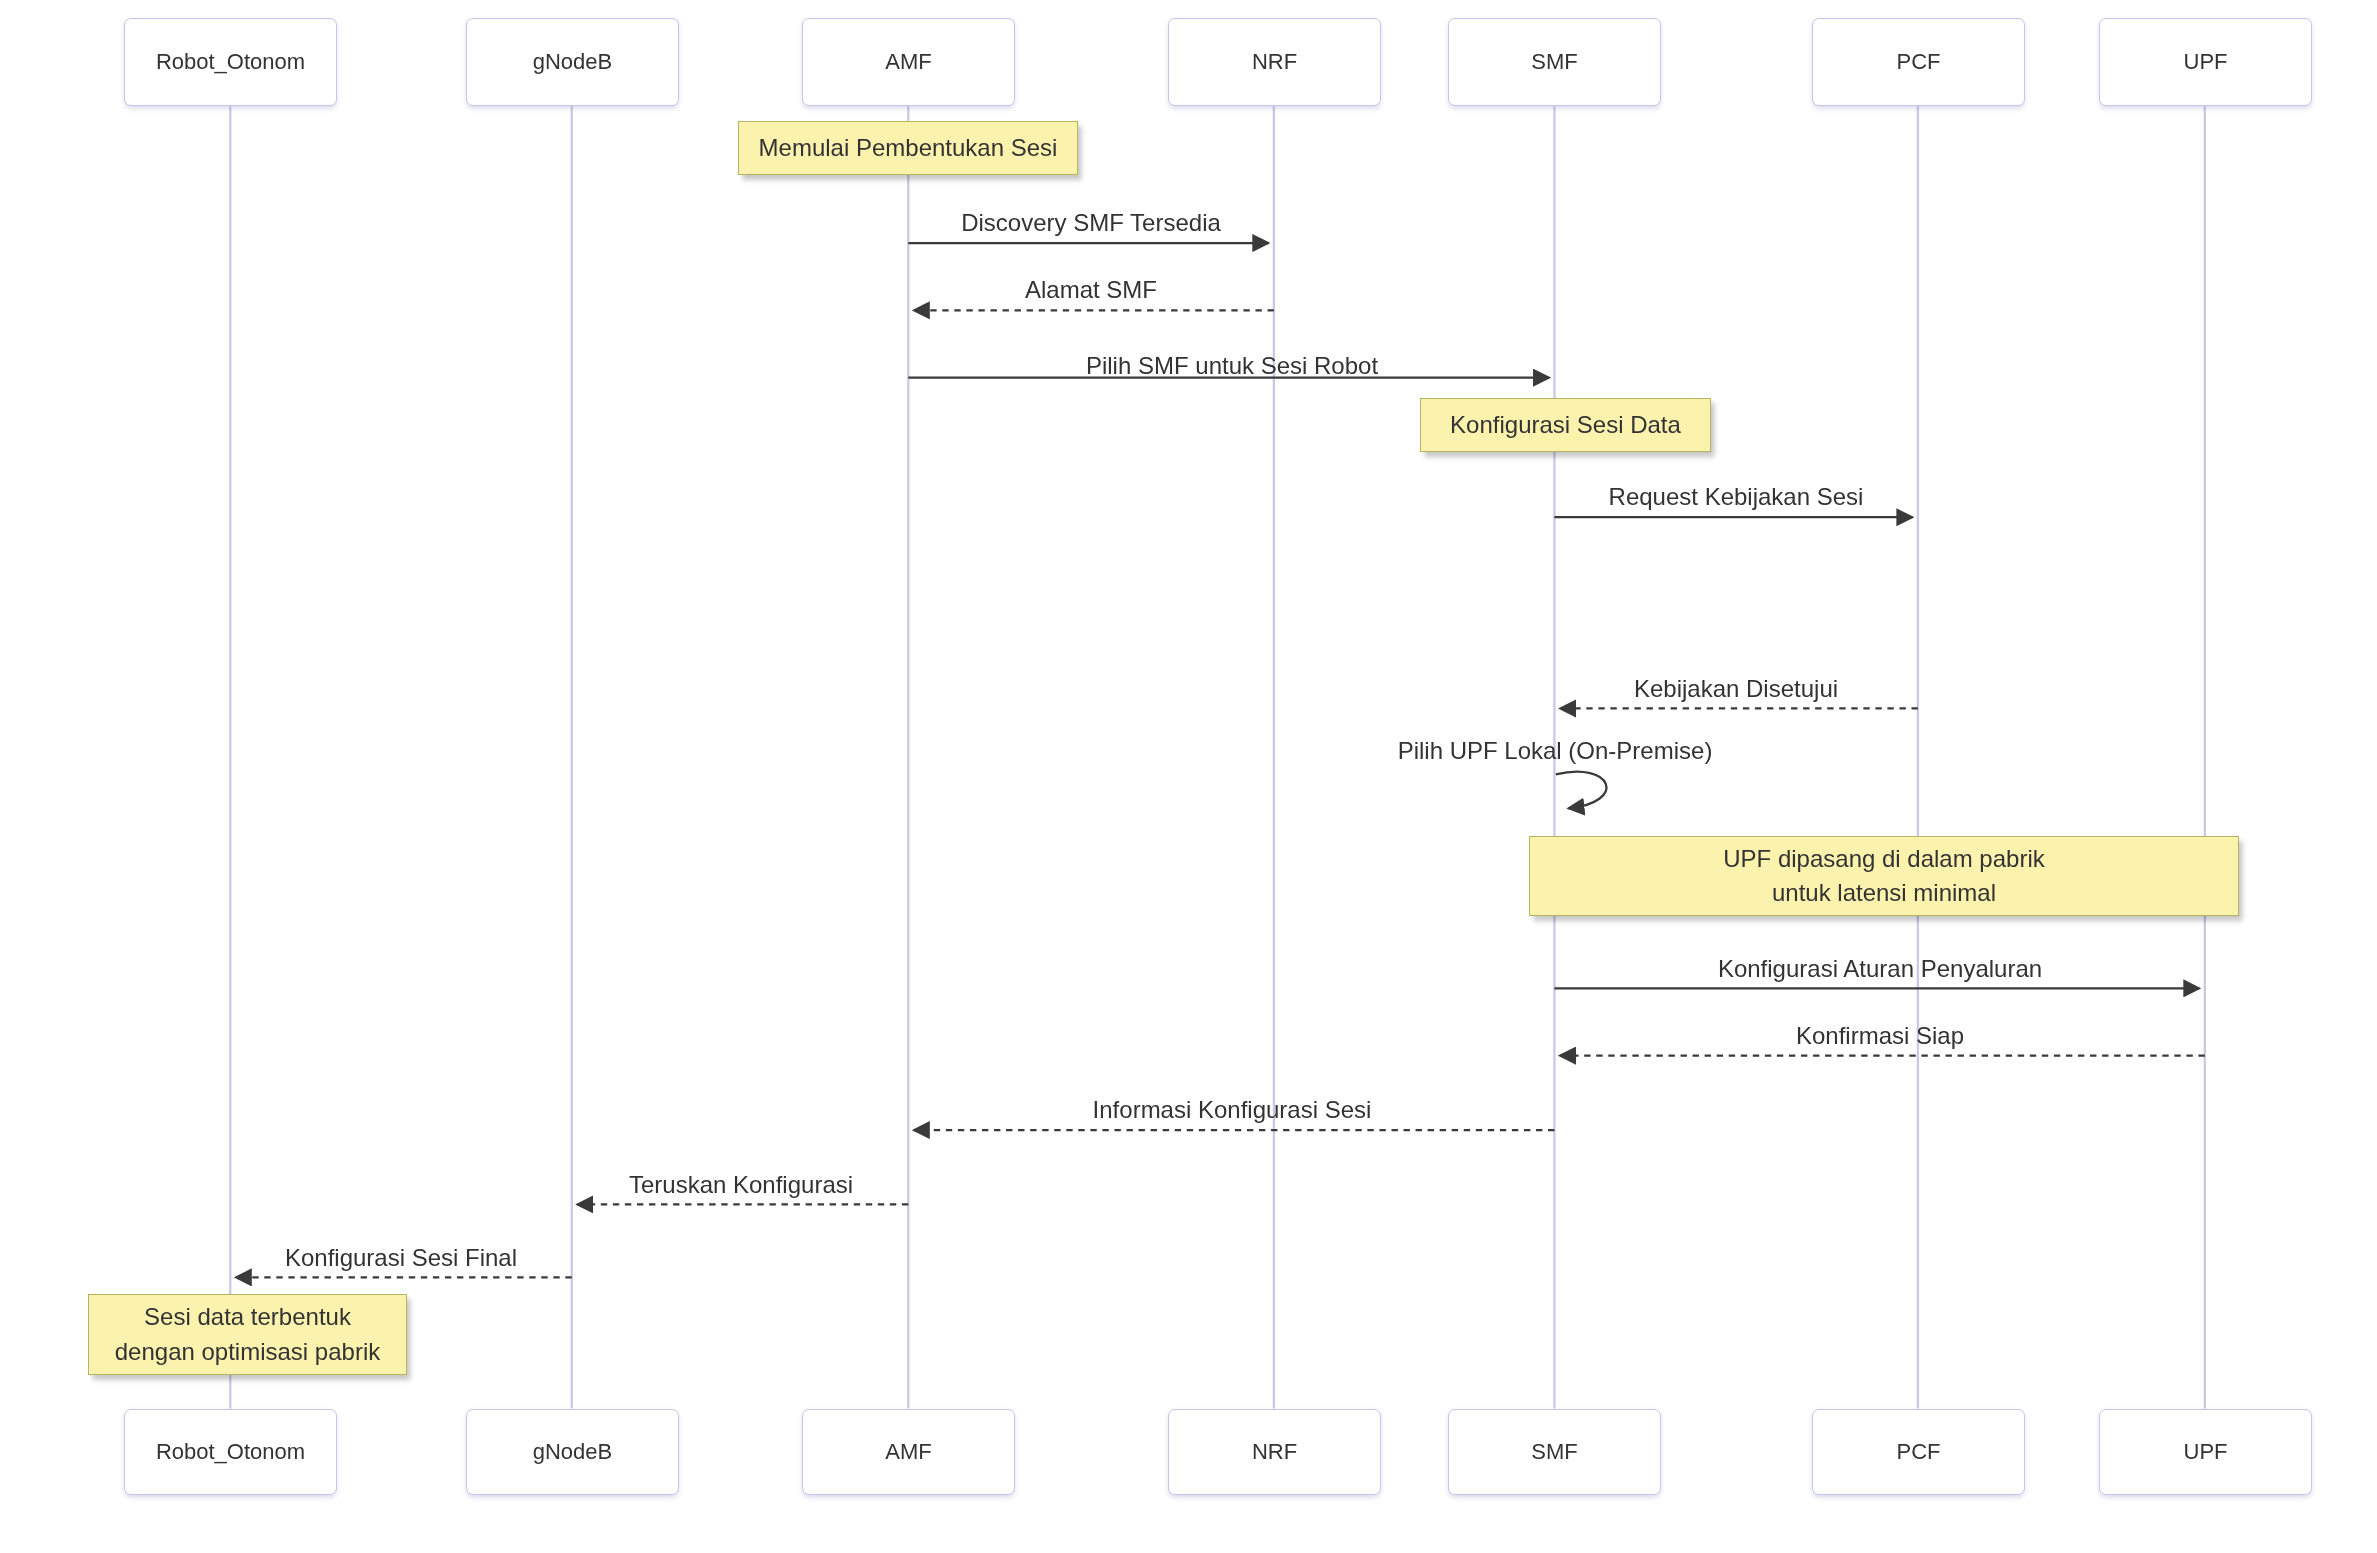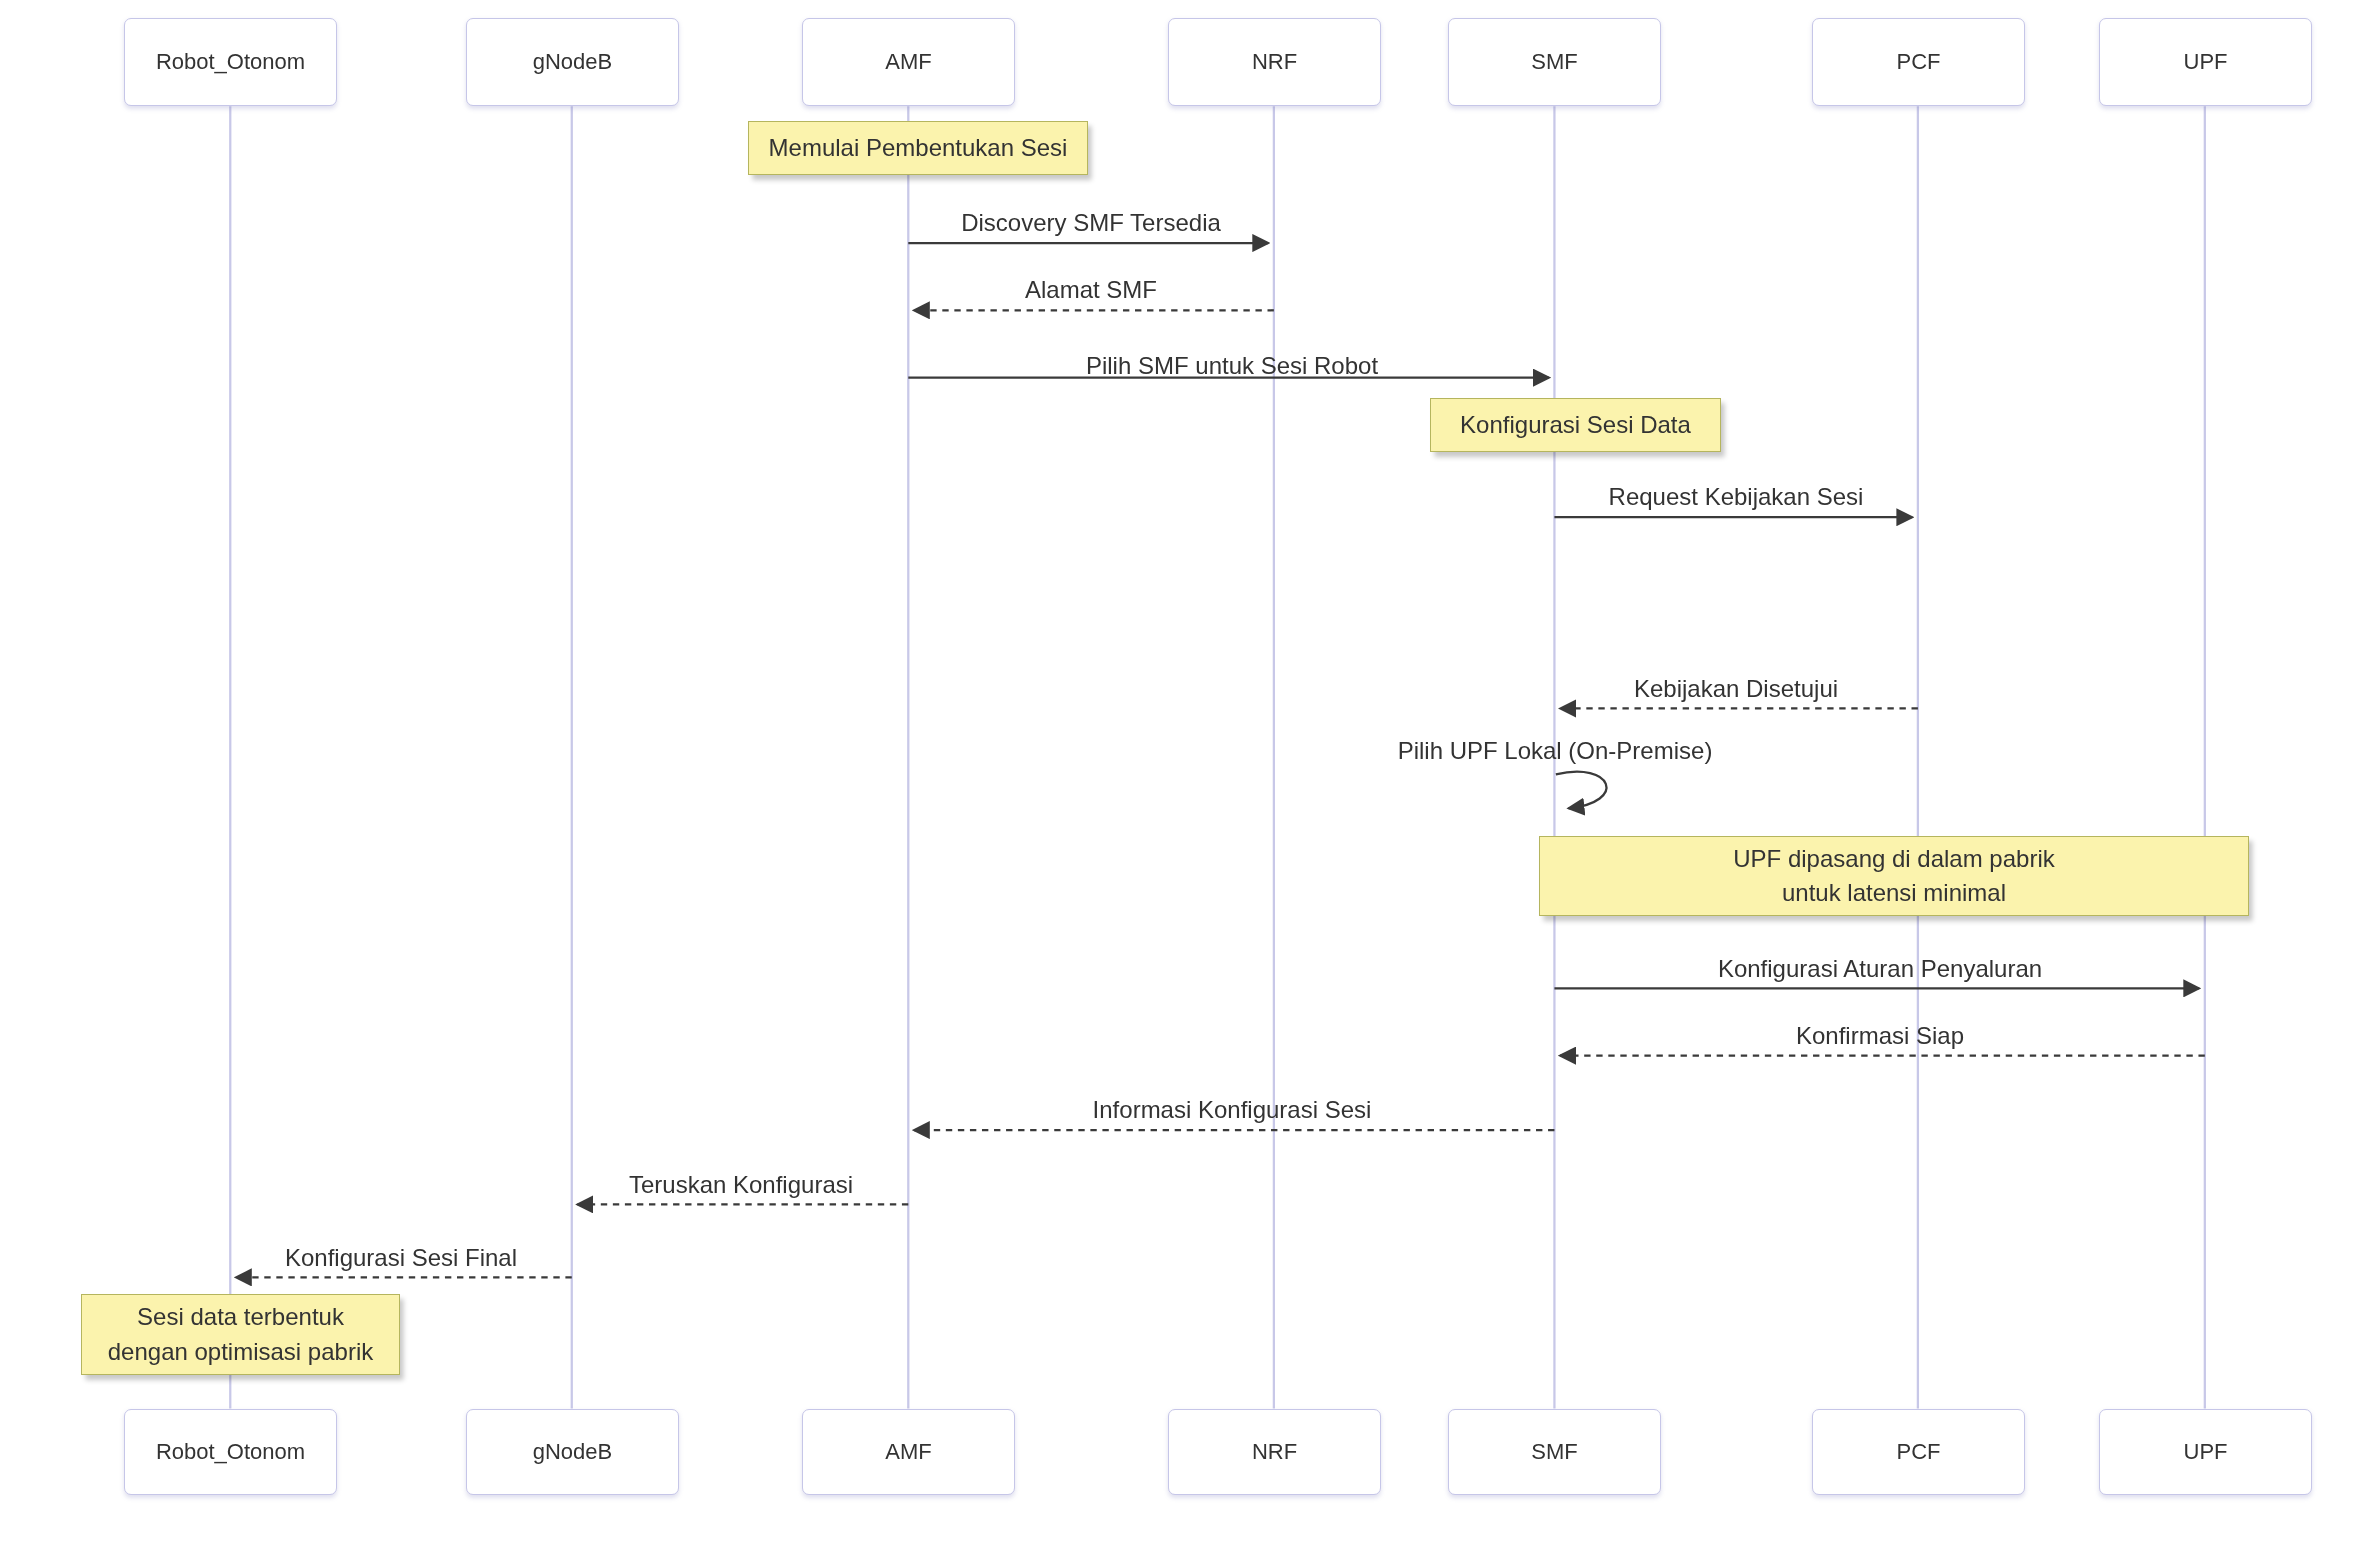--- a/index.html
+++ b/index.html
@@ -46,21 +46,20 @@
   .note{
     position:absolute;z-index:4;
     background:var(--note-bg);
     border:1.4px solid var(--note-border);
     box-shadow:4.3px 5px 5px rgba(0,0,0,0.22);
     display:flex;flex-direction:column;align-items:center;justify-content:center;
     font-size:24px;color:#333;
     line-height:1.42;
     box-sizing:border-box;
     text-align:center;
-    margin-left:10px;
   }
 </style>
 </head>
 <body>
 
 <div class="stage">
 
   <svg class="layer-svg" width="2377" height="1553" viewBox="0 0 3355 2192">
     <defs>
       <marker id="ah" viewBox="0 0 12 12" refX="10.5" refY="6" markerWidth="8" markerHeight="8" orient="auto-start-reverse">
@@ -148,19 +147,19 @@
   <div class="note" style="left:738px;top:121px;width:340px;height:54px">
     <span>Memulai Pembentukan Sesi</span>
   </div>
   <div class="note" style="left:1420px;top:398px;width:291px;height:54px">
     <span>Konfigurasi Sesi Data</span>
   </div>
   <div class="note" style="left:1529px;top:836px;width:710px;height:80px">
     <span>UPF dipasang di dalam pabrik</span>
     <span>untuk latensi minimal</span>
   </div>
-  <div class="note" style="left:71px;top:1294px;width:319px;height:81px">
+  <div class="note" style="left:88px;top:1294px;width:319px;height:81px">
     <span>Sesi data terbentuk</span>
     <span>dengan optimisasi pabrik</span>
   </div>
 
 </div>
 
 
 </body></html>

